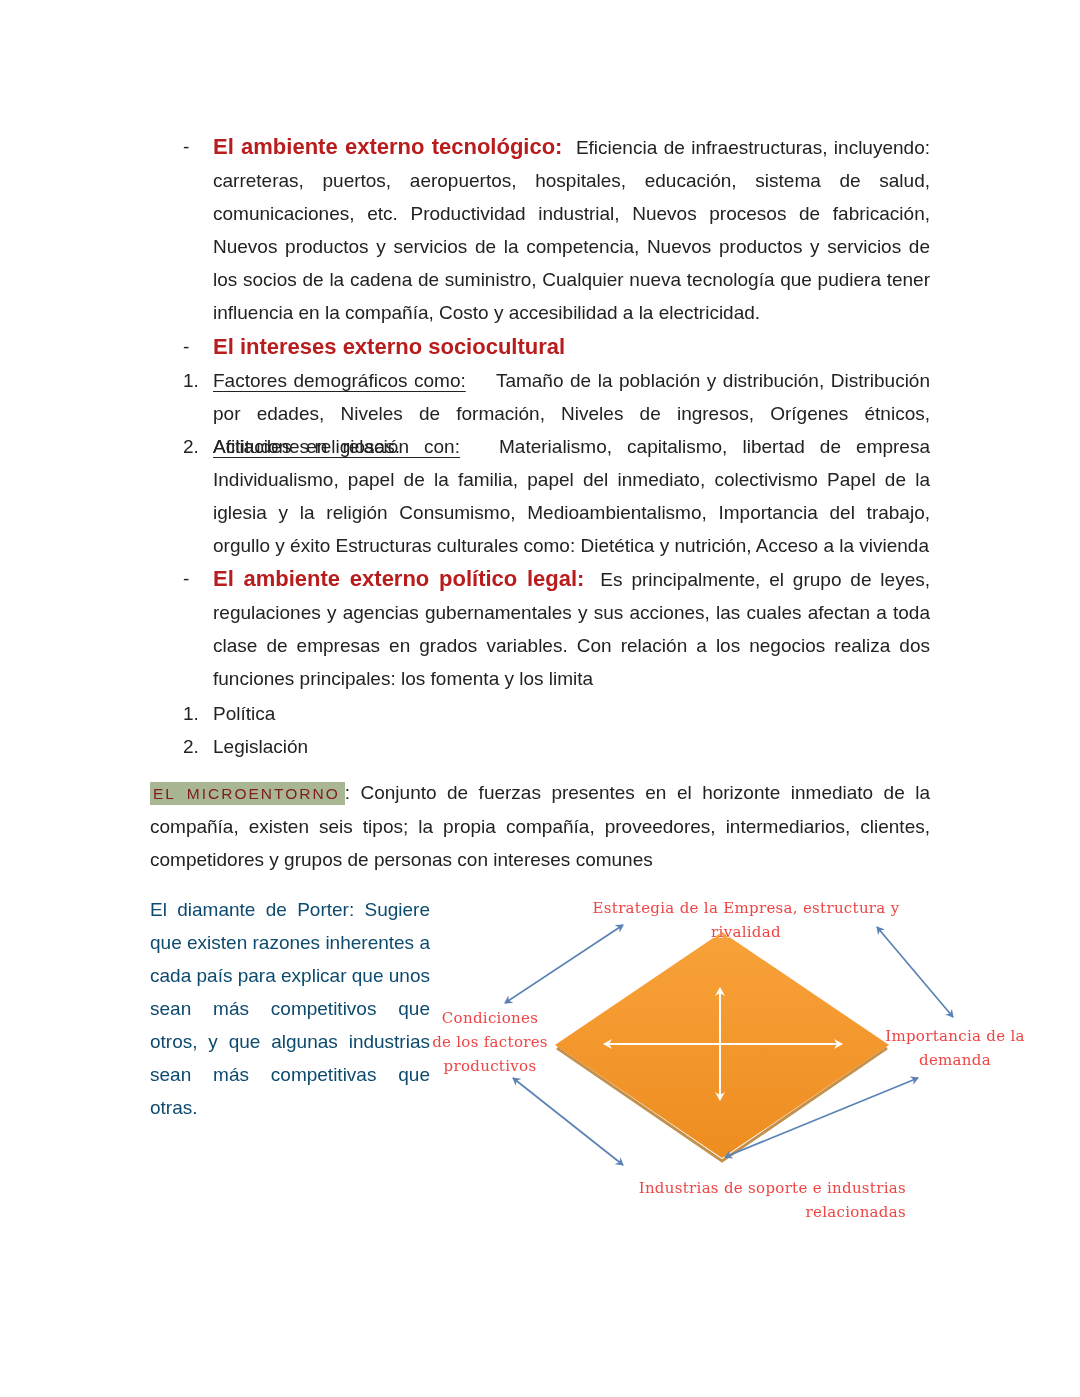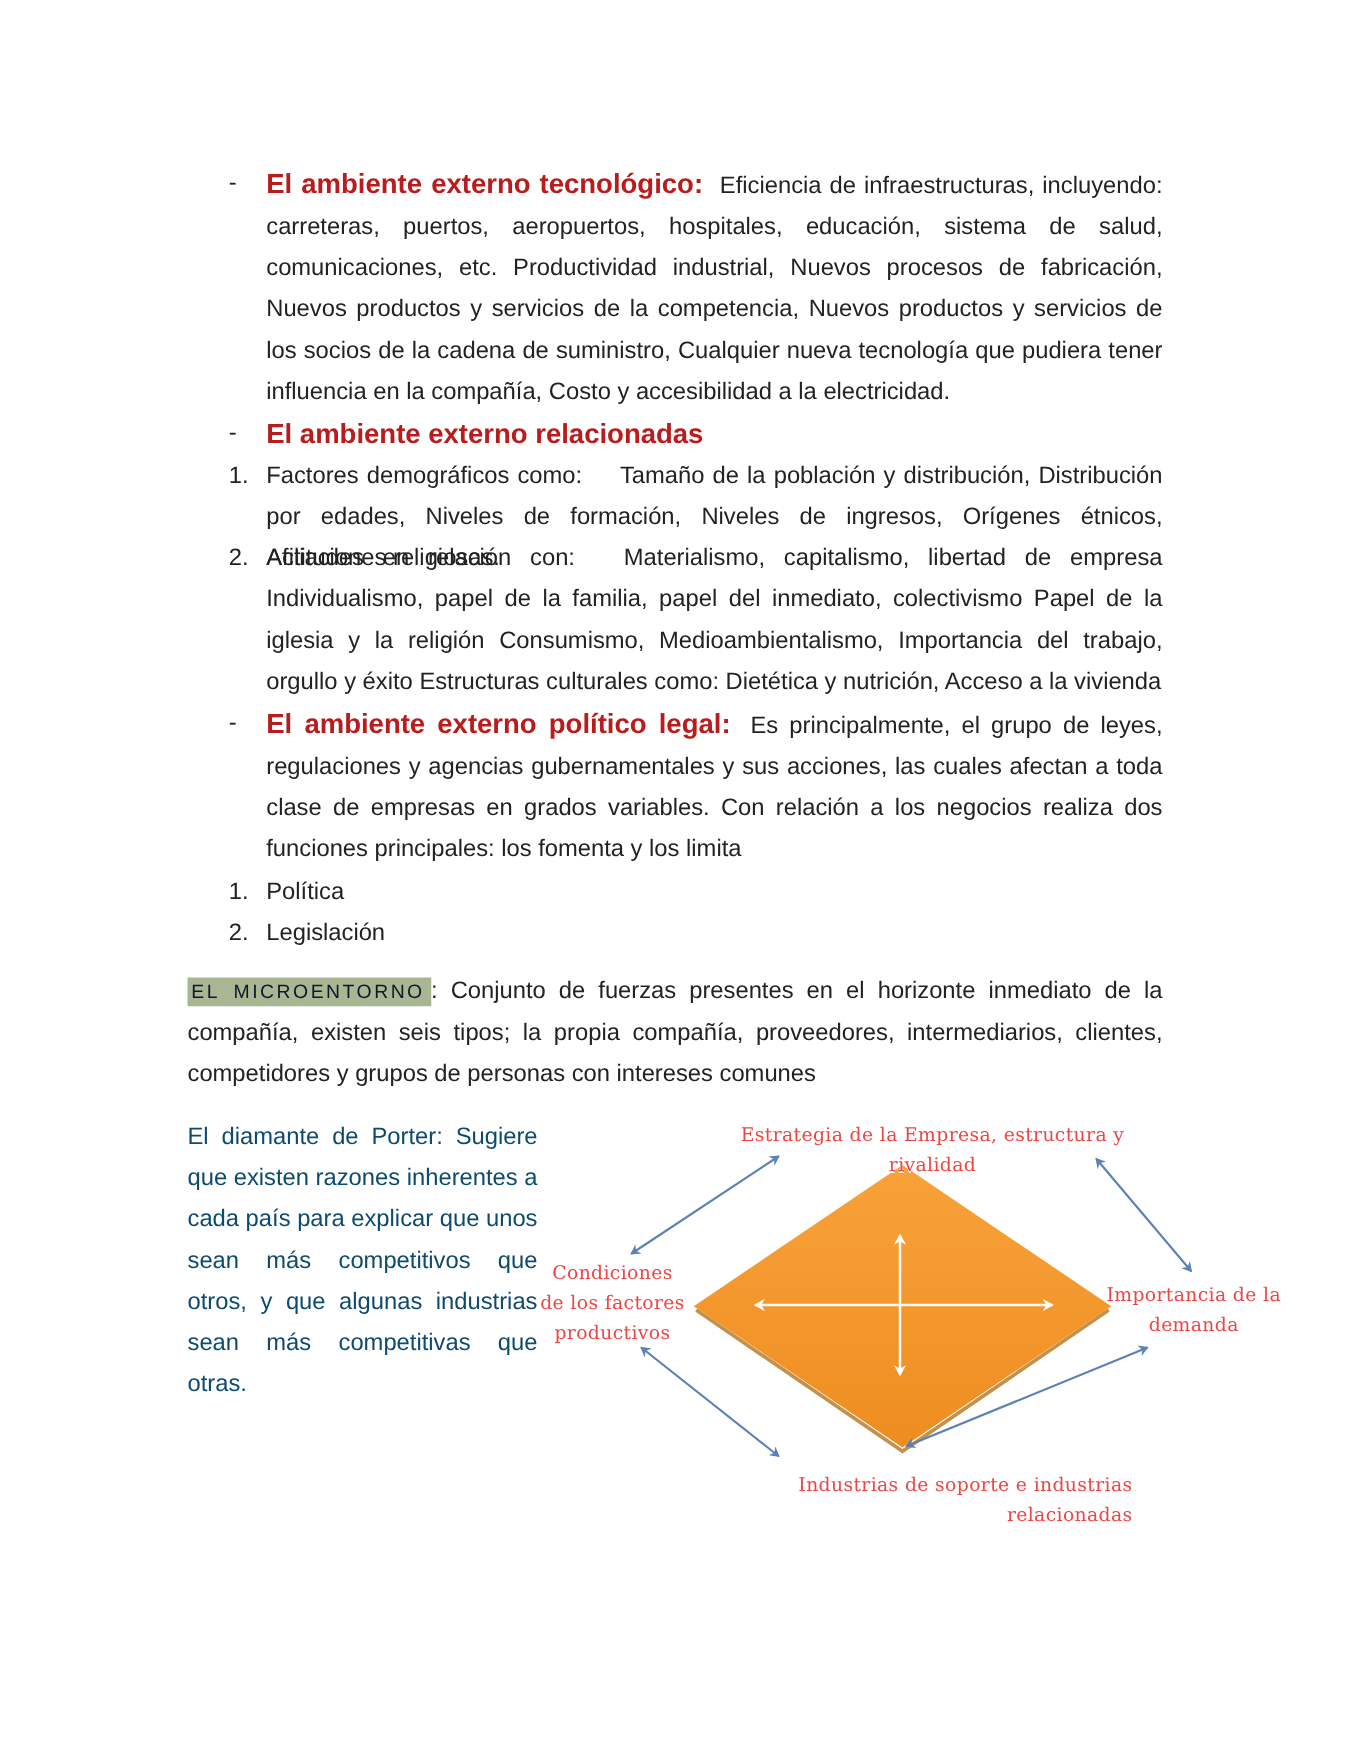--- a/index.html
+++ b/index.html
@@ -24,32 +24,33 @@
     font-size:19px;color:#222;
     text-align:left;
   }
   .h{
     font-weight:bold;
     font-size:22px;
     color:#b91c1c;
     margin-right:7px;
   }
   .u{
+    text-decoration:underline;
     text-underline-offset:4px;
     margin-right:24px;
   }
   .para{
     position:absolute;
     left:150px;width:780px;
     font-size:19px;line-height:33px;
     text-align:justify;color:#222;
   }
   .hl{
     background:#a8b693;
-    color:#0f172a;
+    color:#7f1d1d;
     font-size:15.5px;
     letter-spacing:2px;
     padding:3px 5px 3px 3px;
     font-weight:400;
   }
   .porter{
     position:absolute;
     left:150px;top:893px;width:280px;
     font-size:19px;line-height:33px;
     text-align:justify;color:#0c4a6e;
@@ -79,21 +80,21 @@
 
 <div class="page">
 
   <div class="item" style="top:130px">
     <span class="marker">-</span>
     <span class="h">El ambiente externo tecnológico:</span><span> Eficiencia de infraestructuras, incluyendo: carreteras, puertos, aeropuertos, hospitales, educación, sistema de salud, comunicaciones, etc. Productividad industrial, Nuevos procesos de fabricación, Nuevos productos y servicios de la competencia, Nuevos productos y servicios de los socios de la cadena de suministro, Cualquier nueva tecnología que pudiera tener influencia en la compañía, Costo y accesibilidad a la electricidad.</span>
   </div>
 
   <div class="item" style="top:330px">
     <span class="marker">-</span>
-    <span class="h">El ambiente externo relacionadas</span>
+    <span class="h">El intereses externo sociocultural</span>
   </div>
 
   <div class="item" style="top:364px">
     <span class="marker">1.</span>
     <span class="u">Factores demográficos como:</span><span> Tamaño de la población y distribución, Distribución por edades, Niveles de formación, Niveles de ingresos, Orígenes étnicos, Afiliaciones religiosas.</span>
   </div>
 
   <div class="item" style="top:430px">
     <span class="marker">2.</span>
     <span class="u">Actitudes en relación con:</span><span> Materialismo, capitalismo, libertad de empresa Individualismo, papel de la familia, papel del inmediato, colectivismo Papel de la iglesia y la religión Consumismo, Medioambientalismo, Importancia del trabajo, orgullo y éxito Estructuras culturales como: Dietética y nutrición, Acceso a la vivienda</span>

